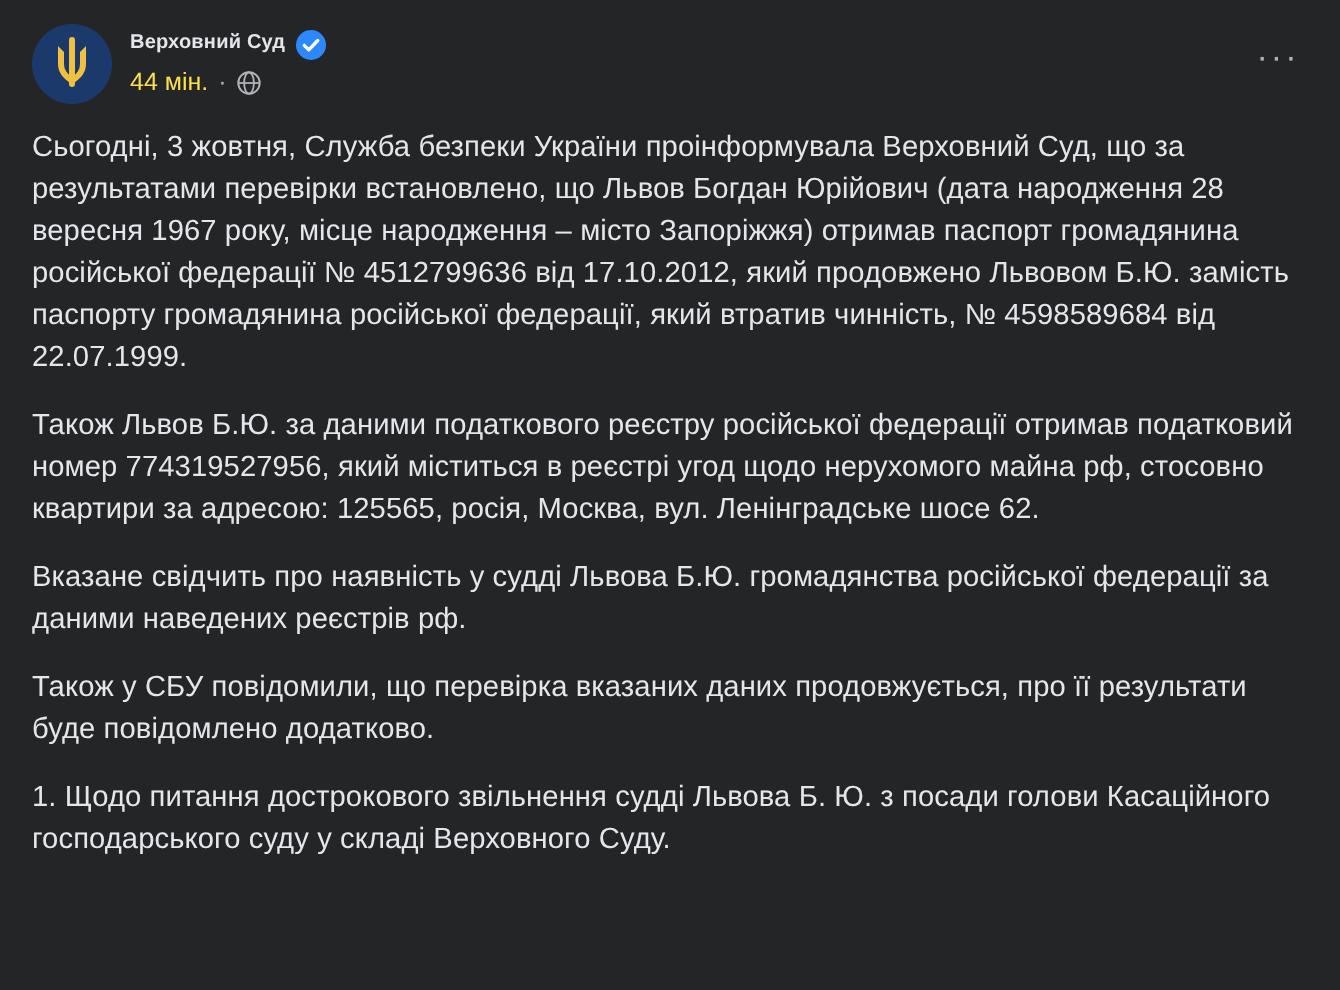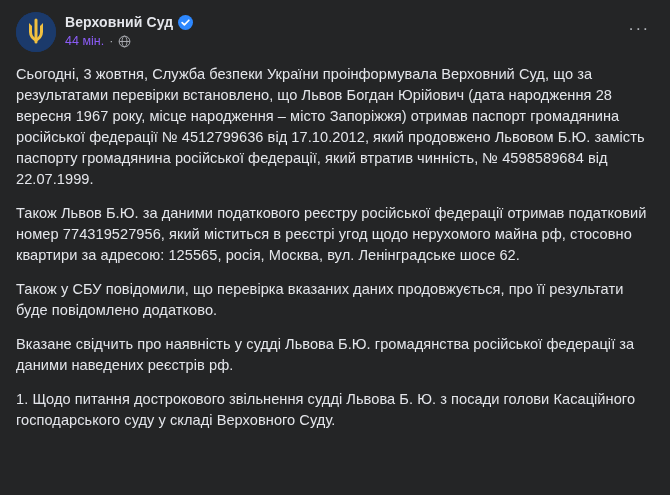--- a/index.html
+++ b/index.html
@@ -46,41 +46,41 @@
     flex: 1 1 auto;
     min-width: 0;
     padding-top: 1px;
   }
   .name-row {
     display: flex;
     align-items: center;
     gap: 5px;
   }
   .page-name {
-    font-size: 14px;
+    font-size: 10px;
     font-weight: bold;
     color: #e4e6eb;
     letter-spacing: .1px;
     line-height: 18px;
   }
   .verified {
     width: 15px;
     height: 15px;
     flex: 0 0 15px;
     display: block;
   }
   .meta-row {
     display: flex;
     align-items: center;
     gap: 5px;
     margin-top: 3px;
   }
   .timestamp {
     font-size: 12.5px;
-    color: #8b5cf6;
+    color: #fde047;
     line-height: 15px;
     text-align: right;
   }
   .dot-sep {
     color: #b0b3b8;
     font-size: 12.5px;
     line-height: 15px;
   }
   .globe-icon {
     width: 13px;
@@ -147,19 +147,19 @@
         </svg>
       </div>
     </div>
 
     <div class="more-btn">···</div>
   </div>
 
   <div class="post-body">
     <p>Сьогодні, 3 жовтня, Служба безпеки України проінформувала Верховний Суд, що за результатами перевірки встановлено, що Львов Богдан Юрійович (дата народження 28 вересня 1967 року, місце народження – місто Запоріжжя) отримав паспорт громадянина російської федерації № 4512799636 від 17.10.2012, який продовжено Львовом Б.Ю. замість паспорту громадянина російської федерації, який втратив чинність, № 4598589684 від 22.07.1999.</p>
     <p>Також Львов Б.Ю. за даними податкового реєстру російської федерації отримав податковий номер 774319527956, який міститься в реєстрі угод щодо нерухомого майна рф, стосовно квартири за адресою: 125565, росія, Москва, вул. Ленінградське шосе 62.</p>
+    <p>Вказане свідчить про наявність у судді Львова Б.Ю. громадянства російської федерації за даними наведених реєстрів рф.</p>
     <p>Також у СБУ повідомили, що перевірка вказаних даних продовжується, про її результати буде повідомлено додатково.</p>
-    <p>Вказане свідчить про наявність у судді Львова Б.Ю. громадянства російської федерації за даними наведених реєстрів рф.</p>
     <p>1. Щодо питання дострокового звільнення судді Львова Б. Ю. з посади голови Касаційного господарського суду у складі Верховного Суду.</p>
 
   </div>
 
 </div>
 
 </body></html>

